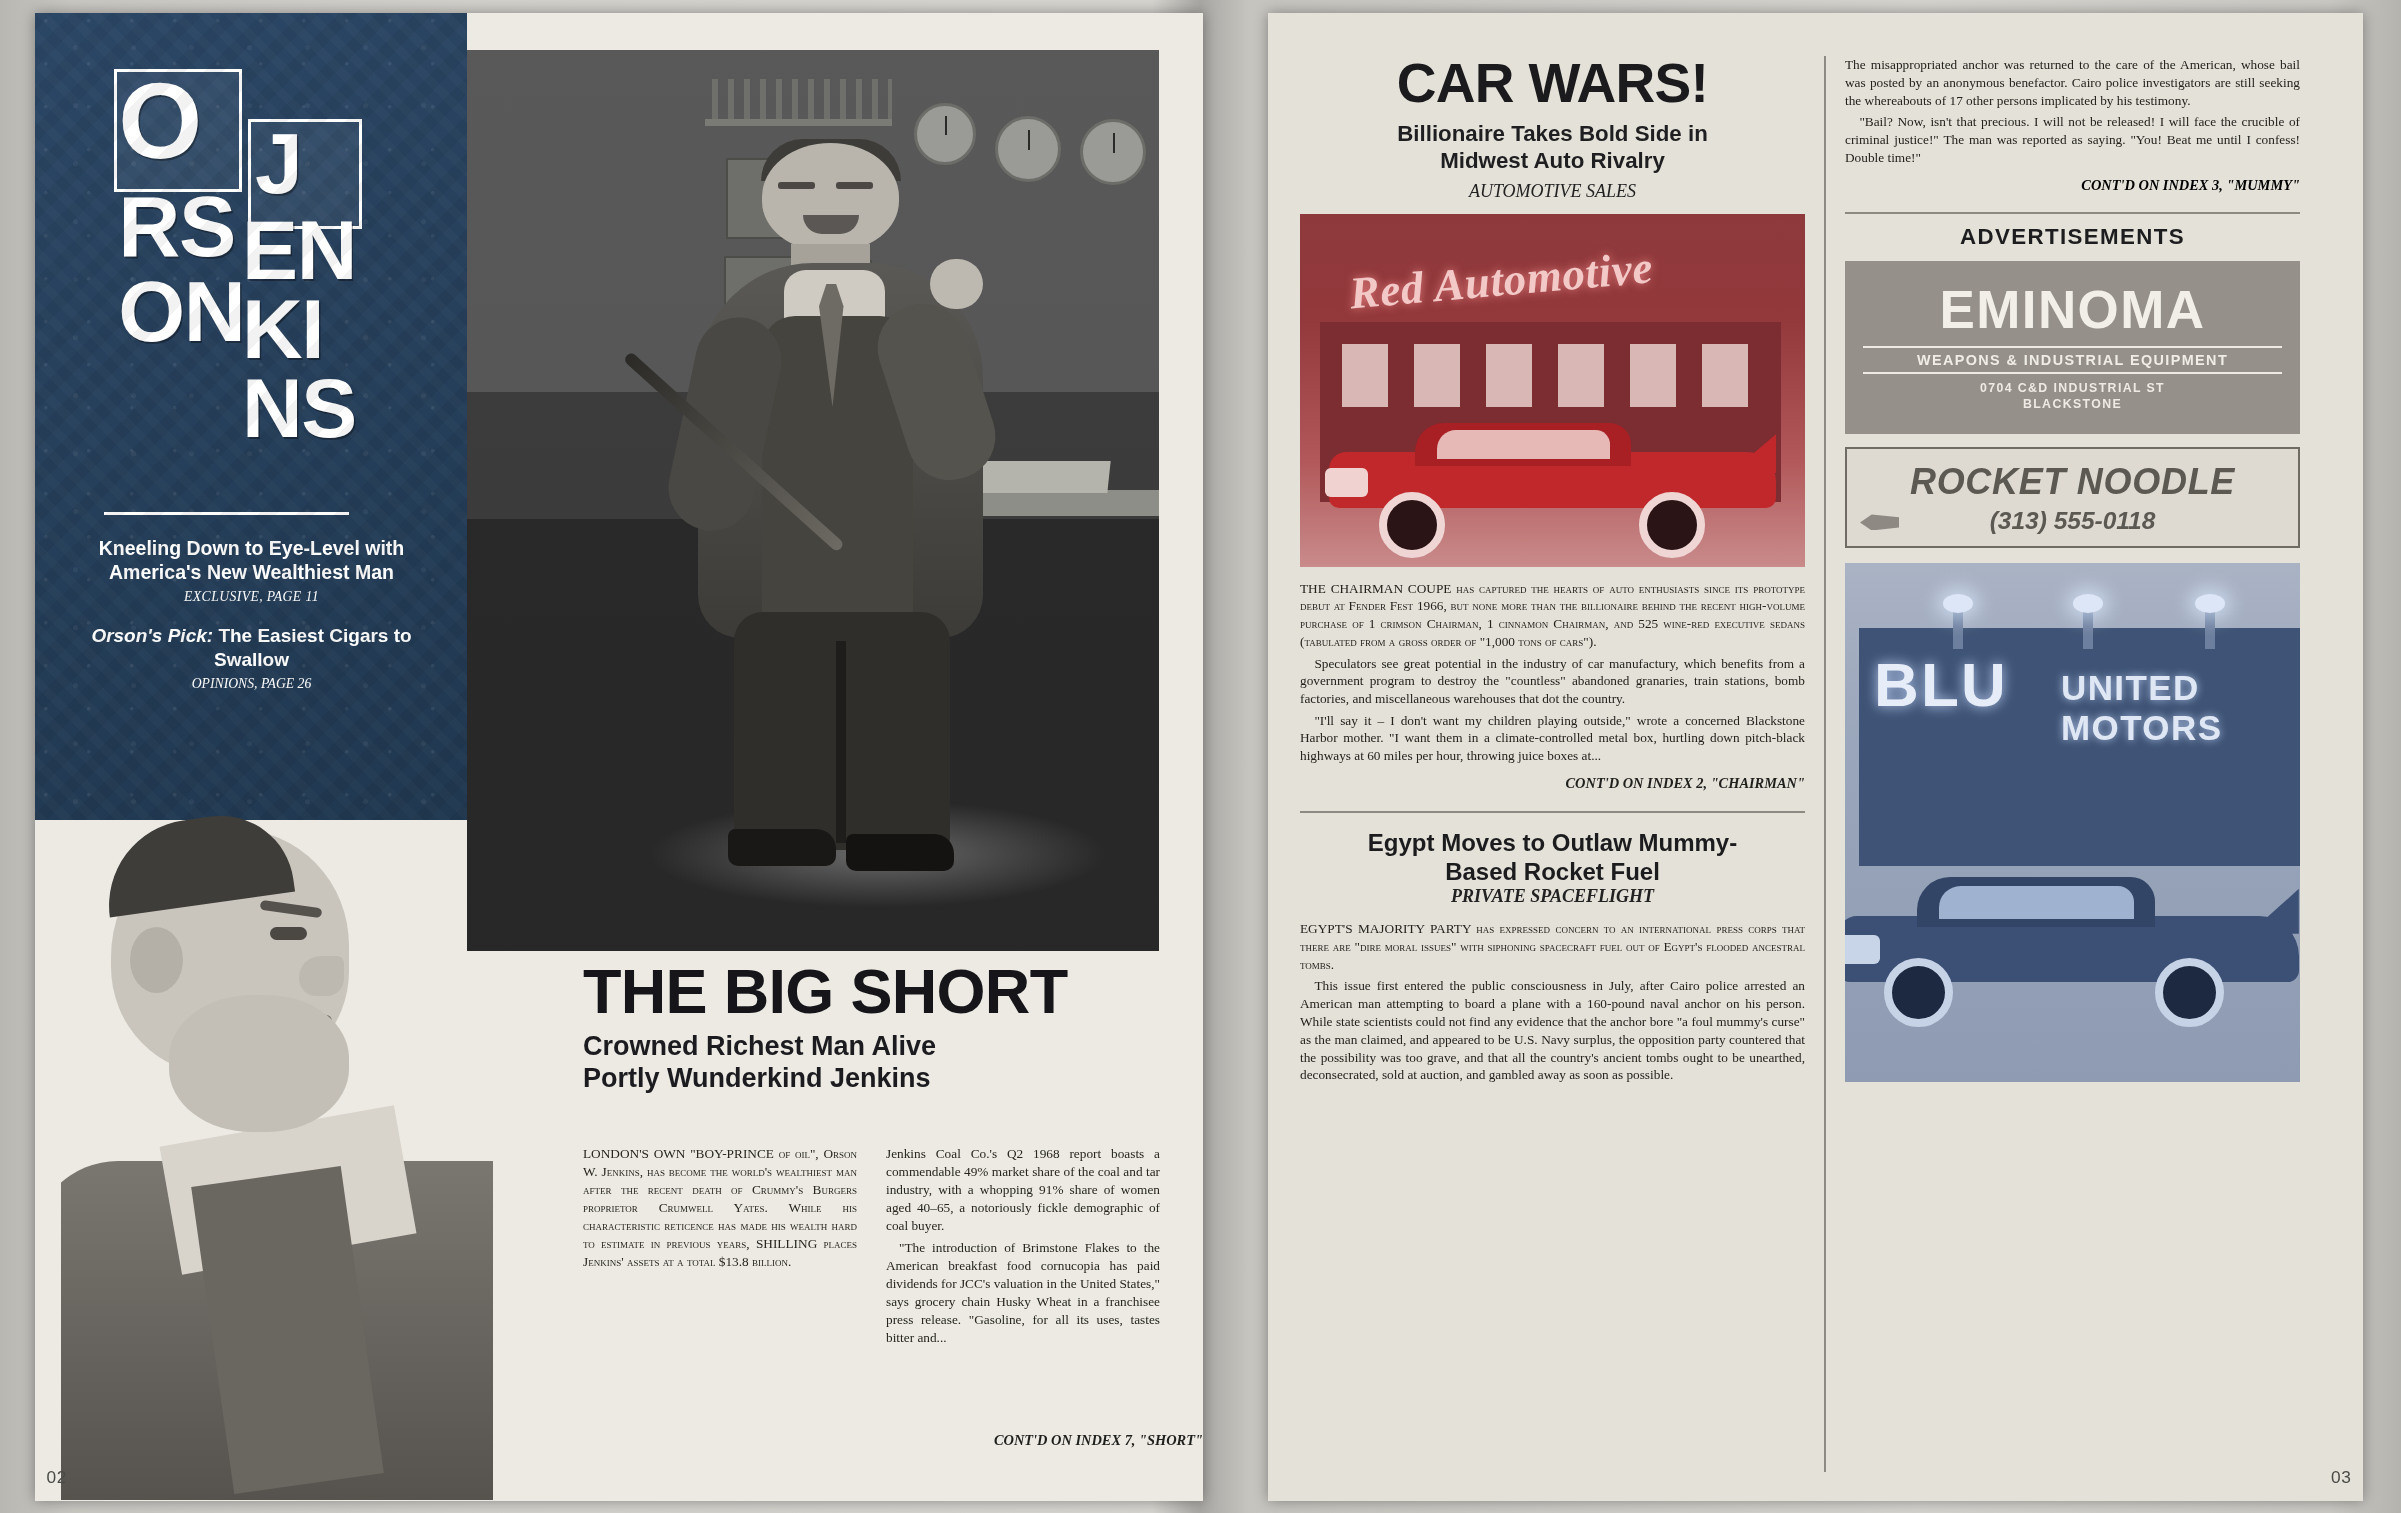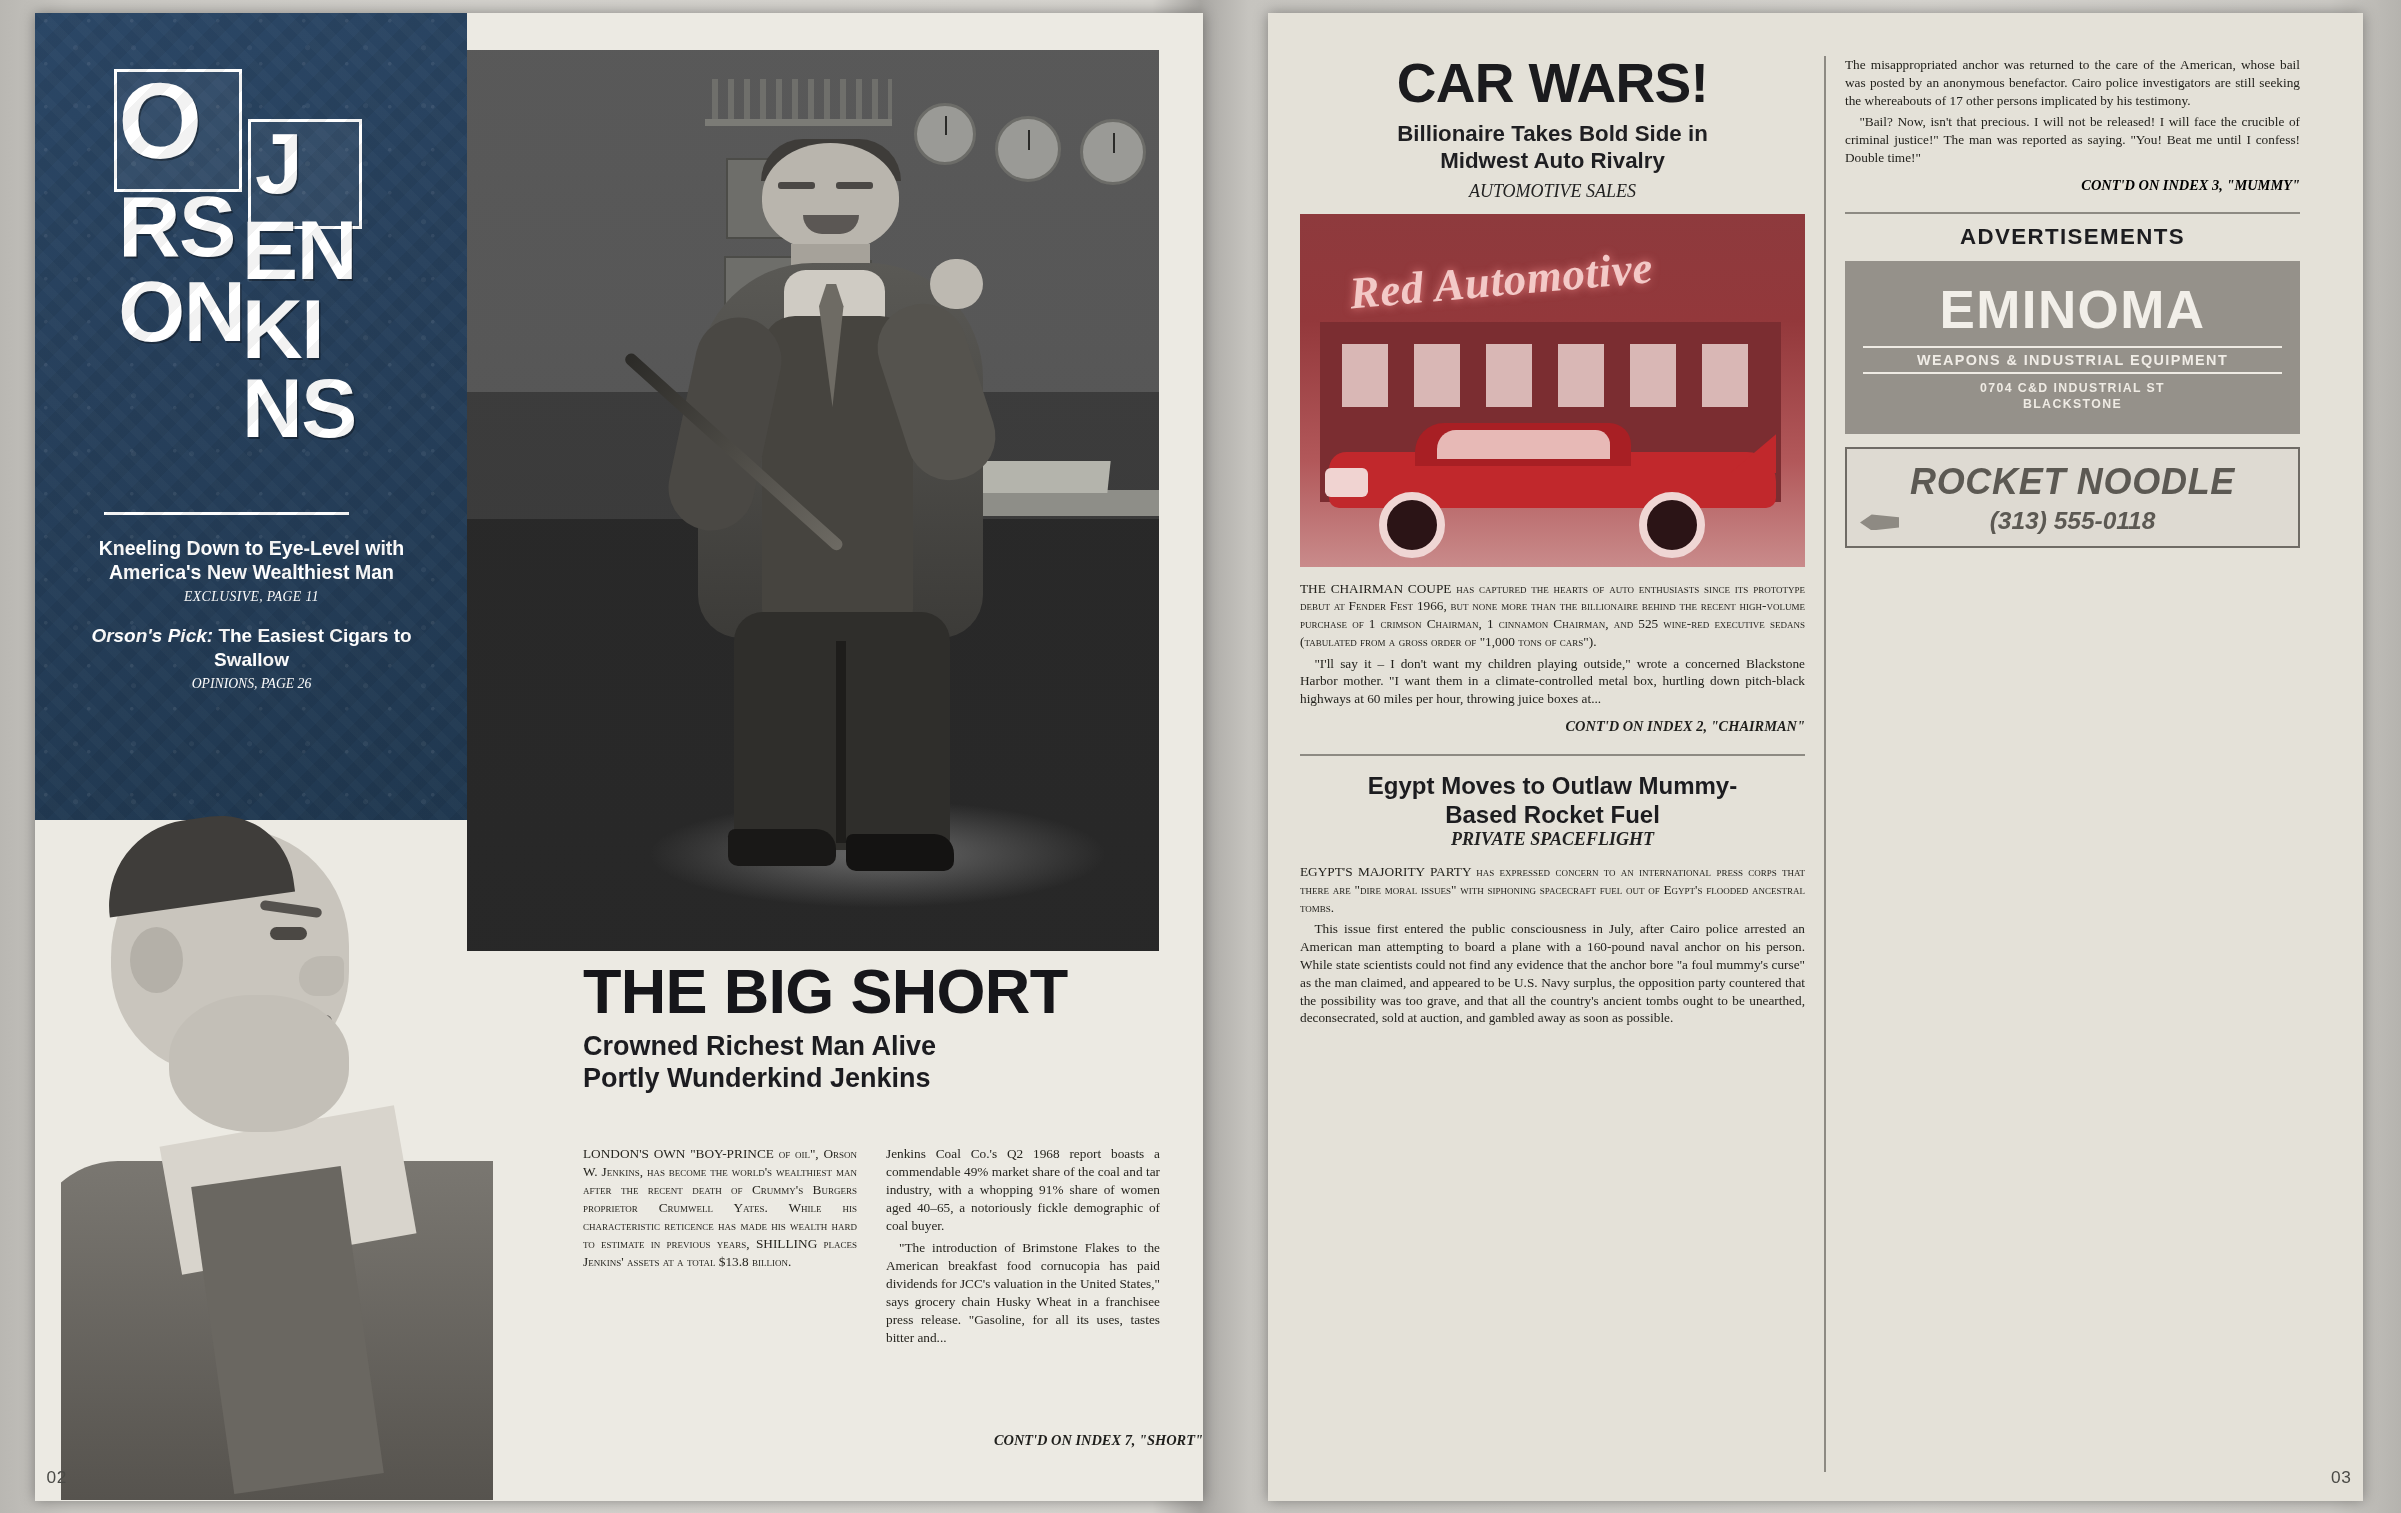--- a/index.html
+++ b/index.html
@@ -454,20 +454,21 @@
               <div class="cc-glass"></div>
               <div class="cc-fin"></div>
               <div class="cc-grille"></div>
               <div class="cc-wheel l"></div>
               <div class="cc-wheel r"></div>
             </div>
           </div>
 
           <div class="story-body">
             <p class="first lead">THE CHAIRMAN COUPE has captured the hearts of auto enthusiasts since its prototype debut at Fender Fest 1966, but none more than the billionaire behind the recent high-volume purchase of 1 crimson Chairman, 1 cinnamon Chairman, and 525 wine-red executive sedans (tabulated from a gross order of "1,000 tons of cars").</p>
+            <p>Speculators see great potential in the industry of car manufactury, which benefits from a government program to destroy the "countless" abandoned granaries, train stations, bomb factories, and miscellaneous warehouses that dot the country.</p>
             <p>"I'll say it – I don't want my children playing outside," wrote a concerned Blackstone Harbor mother. "I want them in a climate-controlled metal box, hurtling down pitch-black highways at 60 miles per hour, throwing juice boxes at...</p>
           </div>
           <div class="contd-2">CONT'D ON INDEX 2, "CHAIRMAN"</div>
 
           <div class="hr-thick"></div>
 
           <div class="egypt-head">
             <div>Egypt Moves to Outlaw Mummy-</div>
             <div>Based Rocket Fuel</div>
           </div>
@@ -497,20 +498,37 @@
               <div>BLACKSTONE</div>
             </div>
           </div>
 
           <div class="ad-rocket">
             <div class="ad-rk-icon"></div>
             <div class="ad-rk-name">ROCKET NOODLE</div>
             <div class="ad-rk-phone">(313) 555-0118</div>
           </div>
 
+          <div class="ad-blu">
+            <div class="blu-bldg"></div>
+            <div class="blu-lamp l1"></div>
+            <div class="blu-lamp l2"></div>
+            <div class="blu-lamp l3"></div>
+            <div class="blu-word">BLU</div>
+            <div class="blu-word2">UNITED MOTORS</div>
+            <div class="blu-car">
+              <div class="bc-body"></div>
+              <div class="bc-cab"></div>
+              <div class="bc-glass"></div>
+              <div class="bc-fin"></div>
+              <div class="bc-chrome"></div>
+              <div class="bc-wheel l"></div>
+              <div class="bc-wheel r"></div>
+            </div>
+          </div>
         </div>
 
       </div>
       <div class="page-num page-num-right">03</div>
     </div>
   </div>
 
 </div>
 
 

